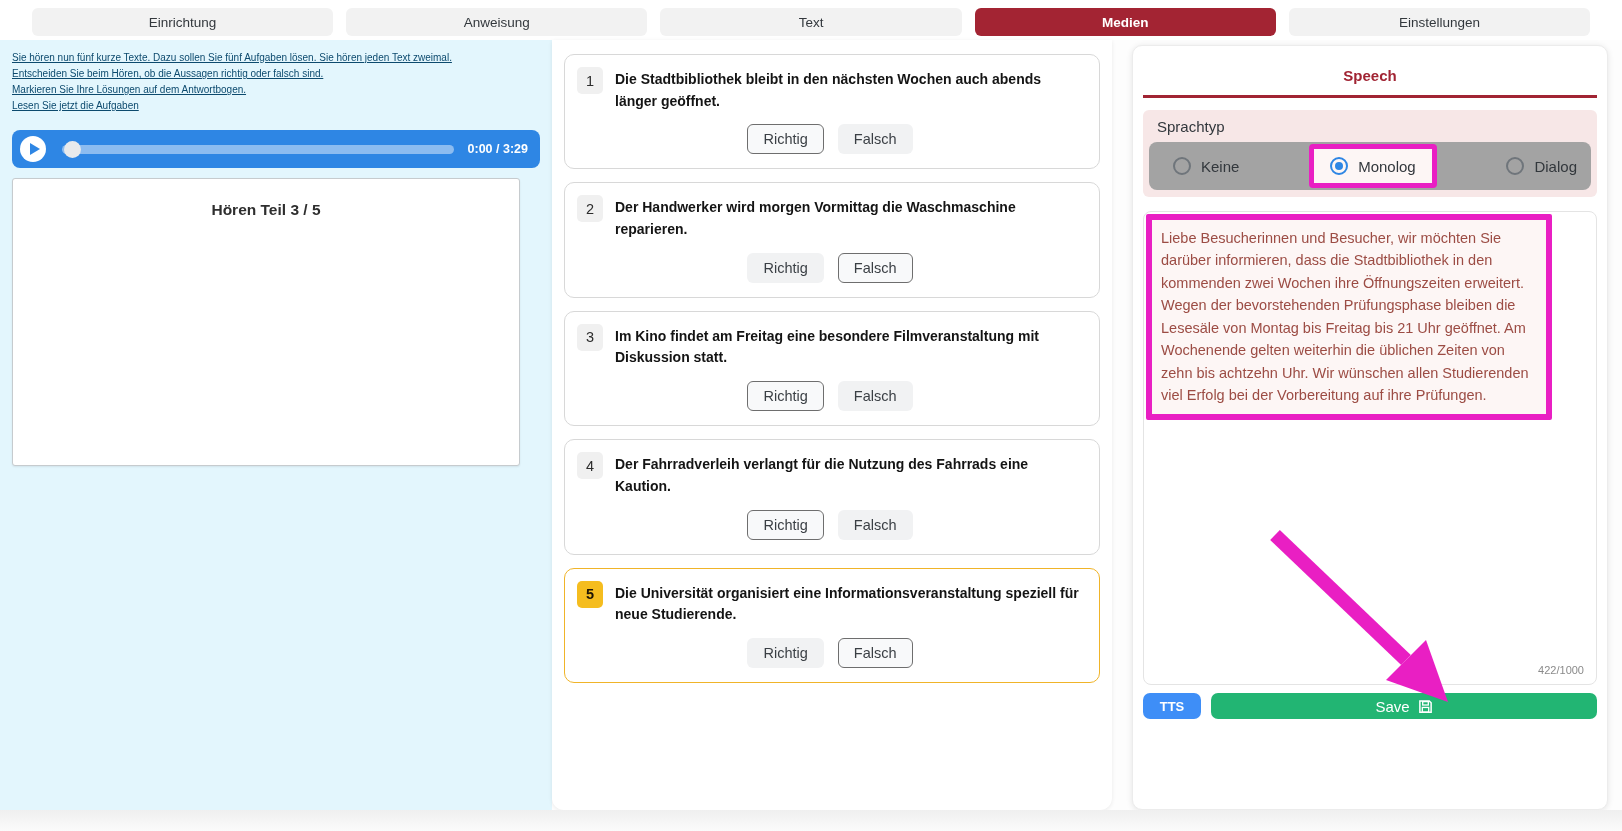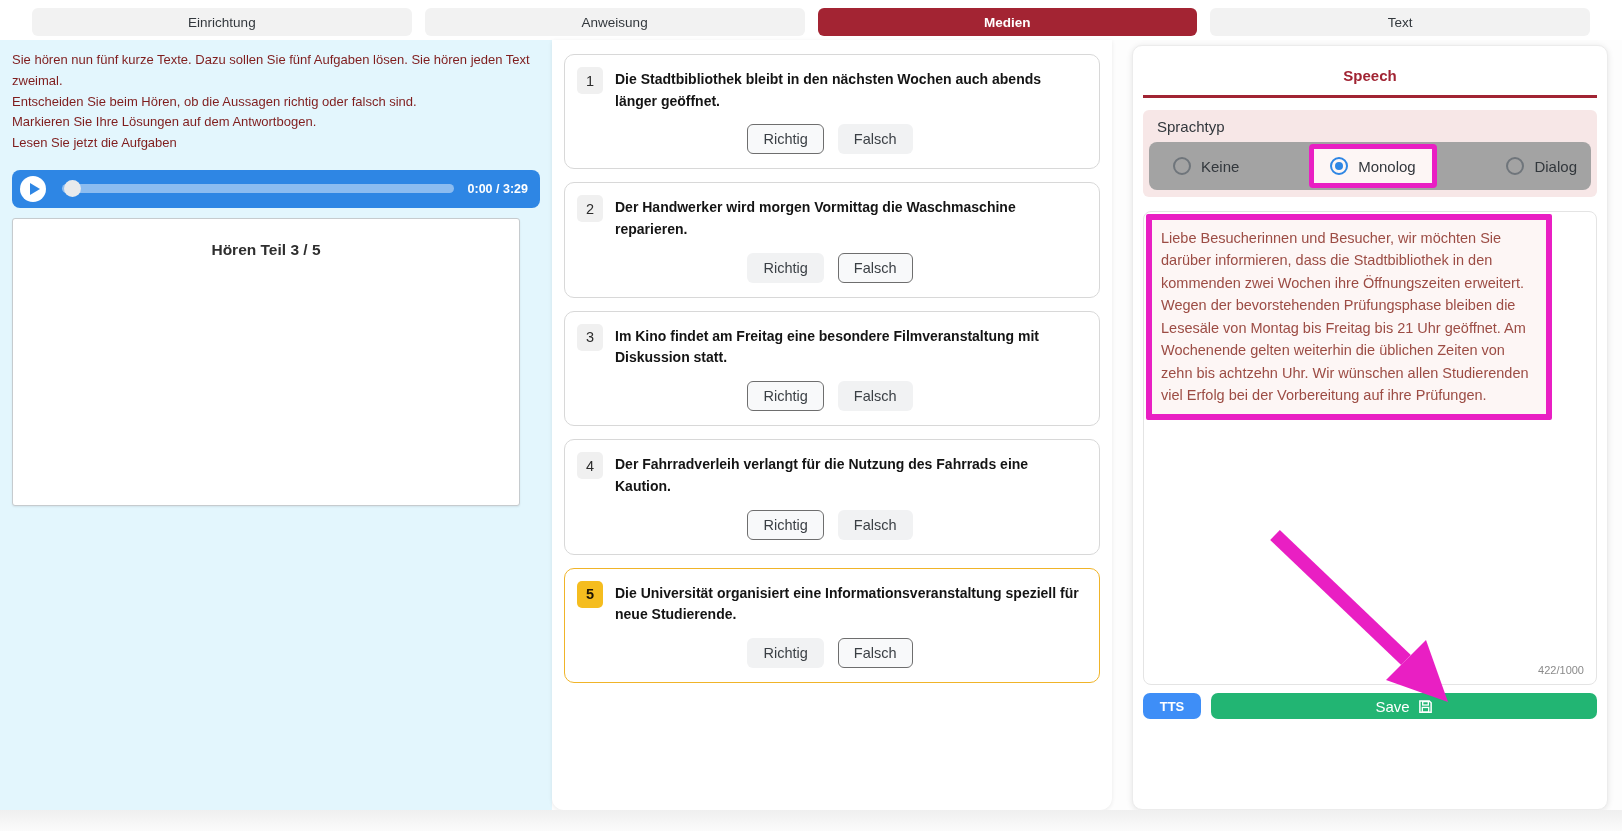--- a/index.html
+++ b/index.html
@@ -5,21 +5,21 @@
   * { margin:0; padding:0; box-sizing:border-box; }
   html,body { width:1622px; height:831px; background:#fdfdfd; font-family:"Liberation Sans", sans-serif; overflow:hidden; }
 
   
   .topbar { position:absolute; left:0; top:0; width:1622px; height:40px; background:#ffffff; display:flex; gap:13px; padding:8px 32px 4px 32px; }
   .top-tab { flex:1; height:28px; background:#f2f2f2; border-radius:6px; display:flex; align-items:center; justify-content:center; font-size:13.5px; color:#33383d; cursor:pointer; }
   .top-tab.active { background:#a32433; color:#ffffff; font-weight:bold; }
 
   
   .left-panel { position:absolute; left:0; top:40px; width:552px; height:770px; background:#e3f6fd; padding:10px 12px; }
-  .instructions { color:#7f1d1d; font-size:13px; line-height:1.6; max-width:520px; }
+  .instructions { color:#0c4a6e; font-size:10px; line-height:1.6; max-width:520px;text-decoration:underline; }
   .audio-player { margin-top:16px; width:528px; height:38px; background:#2e86e4; border-radius:8px; display:flex; align-items:center; padding:0 12px 0 8px; }
   .play-btn { width:26px; height:26px; background:#ffffff; border-radius:50%; position:relative; cursor:pointer; flex:none; }
   .play-btn:after { content:""; position:absolute; left:10px; top:7px; border-left:10px solid #2e86e4; border-top:6px solid transparent; border-bottom:6px solid transparent; }
   .audio-track { flex:1; height:9px; background:rgba(255,255,255,0.45); border-radius:5px; margin:0 14px 0 16px; position:relative; cursor:pointer; }
   .audio-thumb { position:absolute; left:2px; top:-4px; width:17px; height:17px; border-radius:50%; background:#e8eaec; cursor:pointer; }
   .audio-time { color:#ffffff; font-size:12.5px; font-weight:bold; white-space:nowrap; }
   .preview-box { margin-top:10px; width:508px; height:288px; background:#ffffff; border:1px solid #c6cbce; border-radius:3px; box-shadow:0 1px 2px rgba(0,0,0,0.08); }
   .preview-title { text-align:center; padding-top:22px; font-size:15.5px; font-weight:bold; color:#2e2e2e; }
 
   
@@ -70,22 +70,23 @@
 
   .page-bottom { position:absolute; left:0; top:810px; width:1622px; height:21px; background:linear-gradient(#efefef,#fbfbfb); }
   .arrow-overlay { position:absolute; left:1240px; top:520px; width:230px; height:200px; z-index:50; pointer-events:none; }
 </style>
 </head>
 <body>
 
 <div class="topbar">
   <div class="top-tab">Einrichtung</div>
   <div class="top-tab">Anweisung</div>
+  <div class="top-tab">Text</div>
   <div class="top-tab active">Medien</div>
-  <div class="top-tab">Text</div>
+  <div class="top-tab">Einstellungen</div>
 </div>
 
 <div class="left-panel">
   <div class="instructions">
     <div>Sie hören nun fünf kurze Texte. Dazu sollen Sie fünf Aufgaben lösen. Sie hören jeden Text zweimal.</div>
     <div>Entscheiden Sie beim Hören, ob die Aussagen richtig oder falsch sind.</div>
     <div>Markieren Sie Ihre Lösungen auf dem Antwortbogen.</div>
     <div>Lesen Sie jetzt die Aufgaben</div>
   </div>
   <div class="audio-player">

